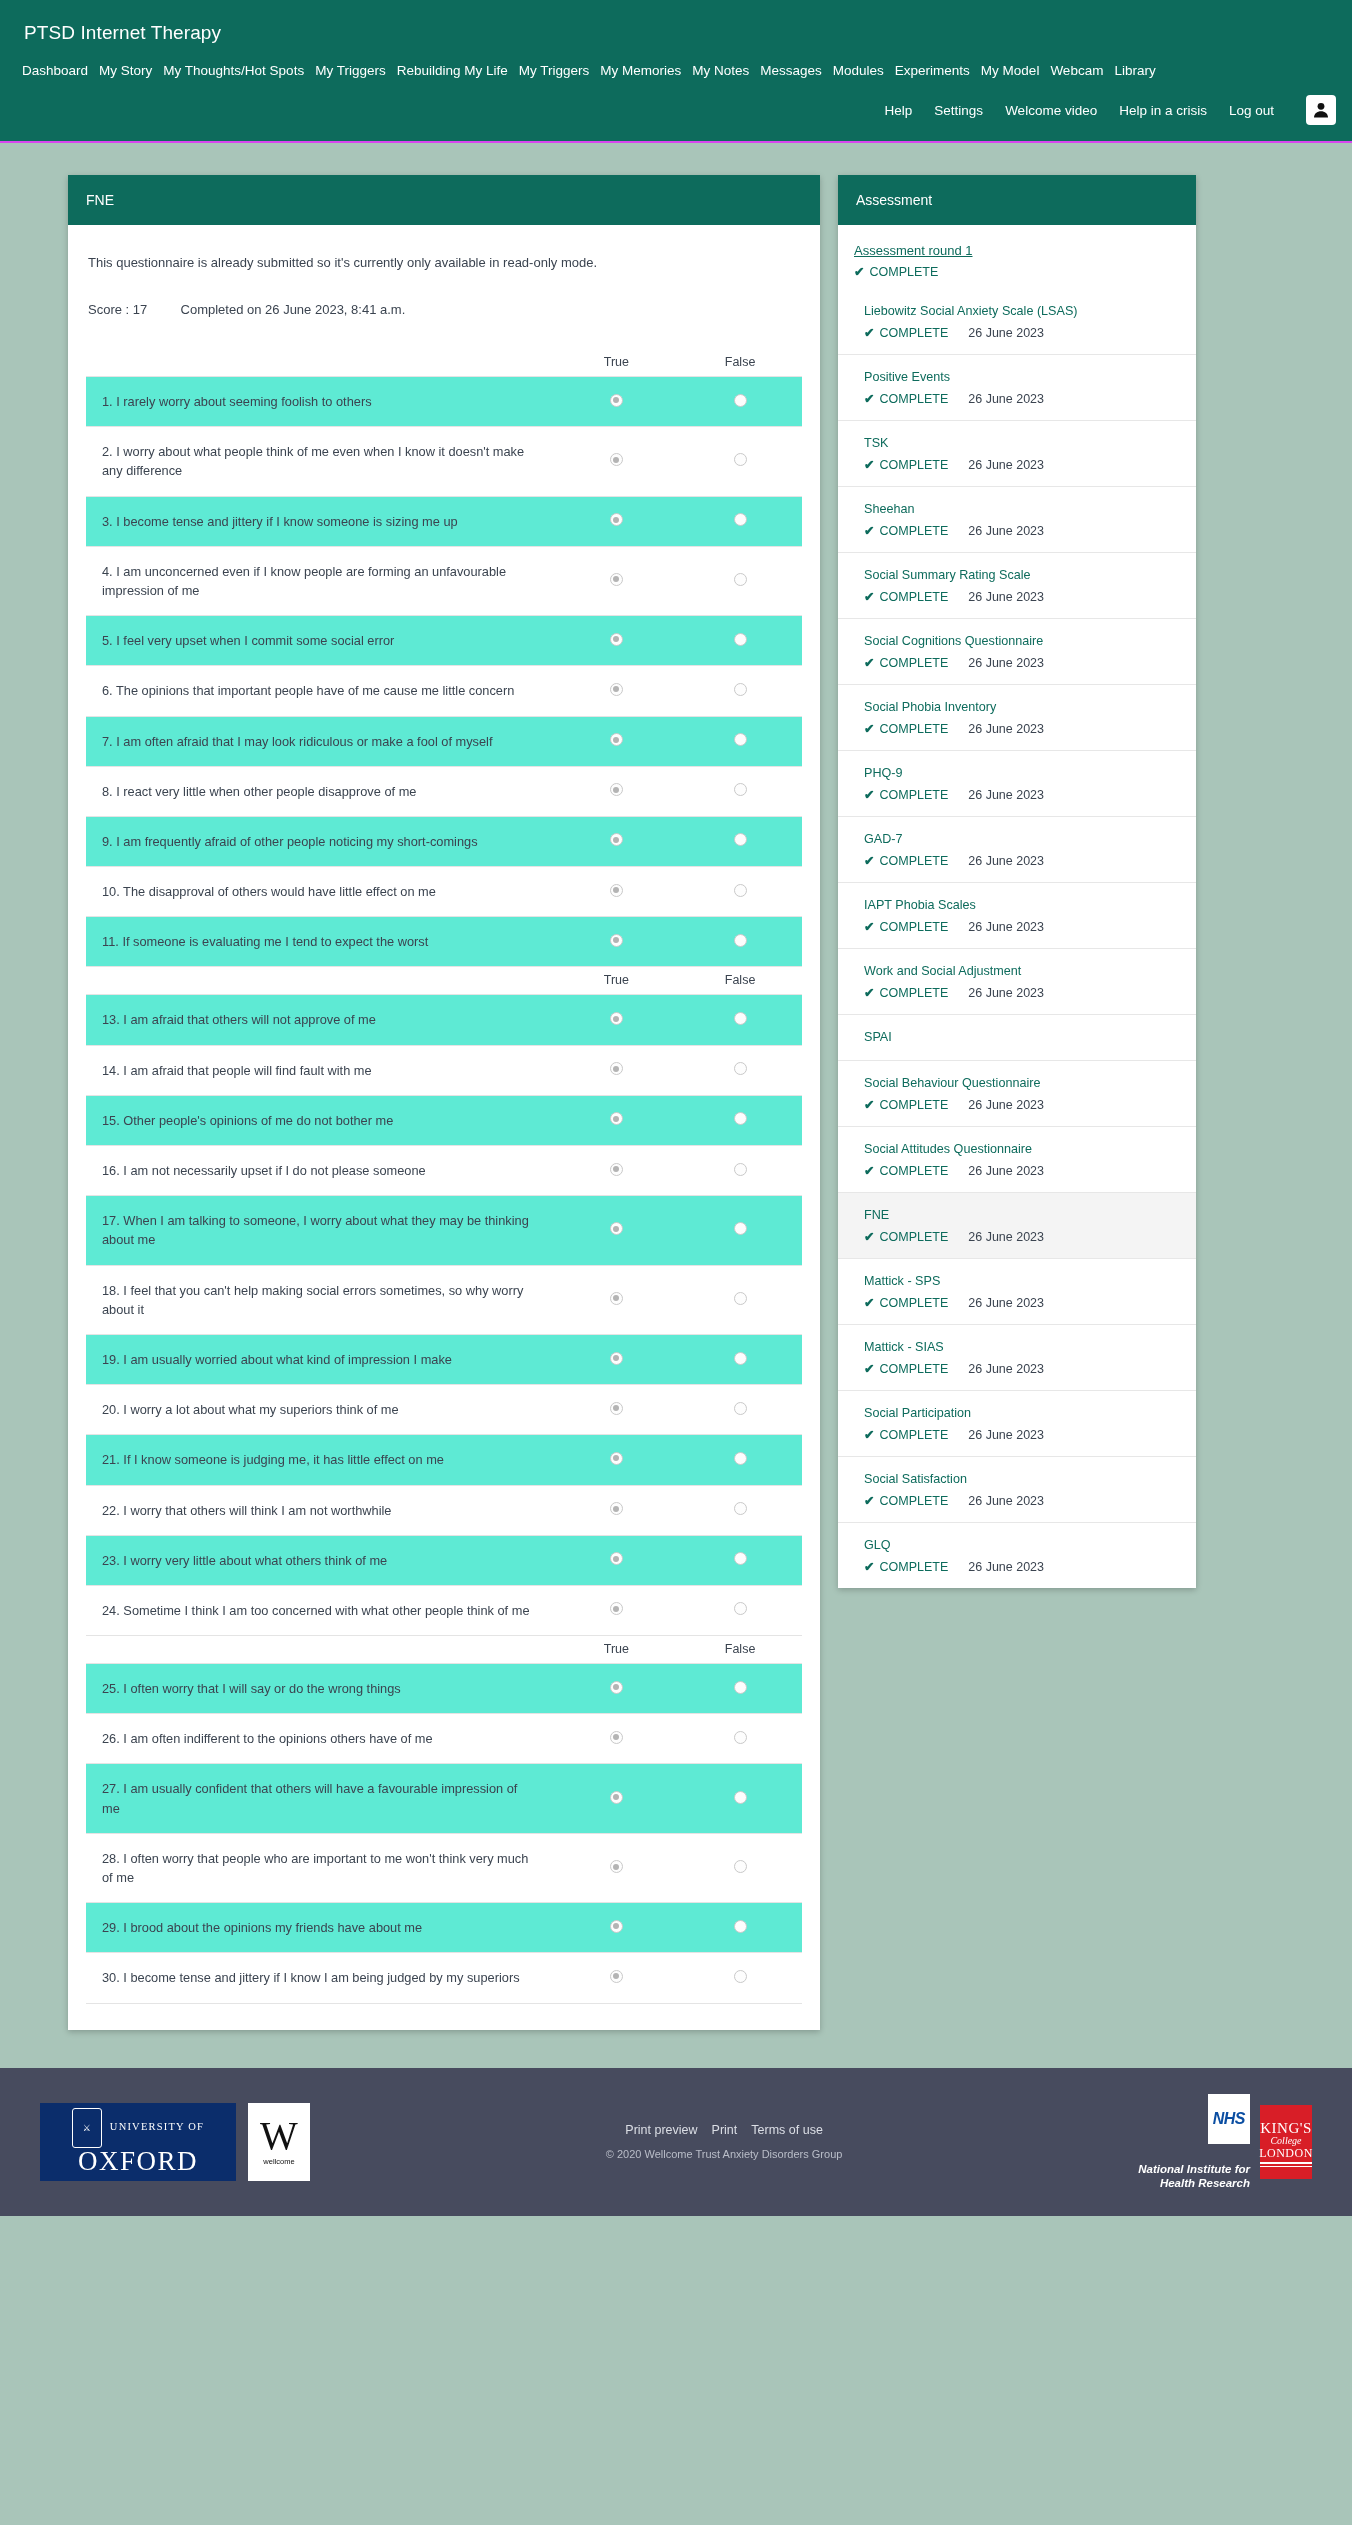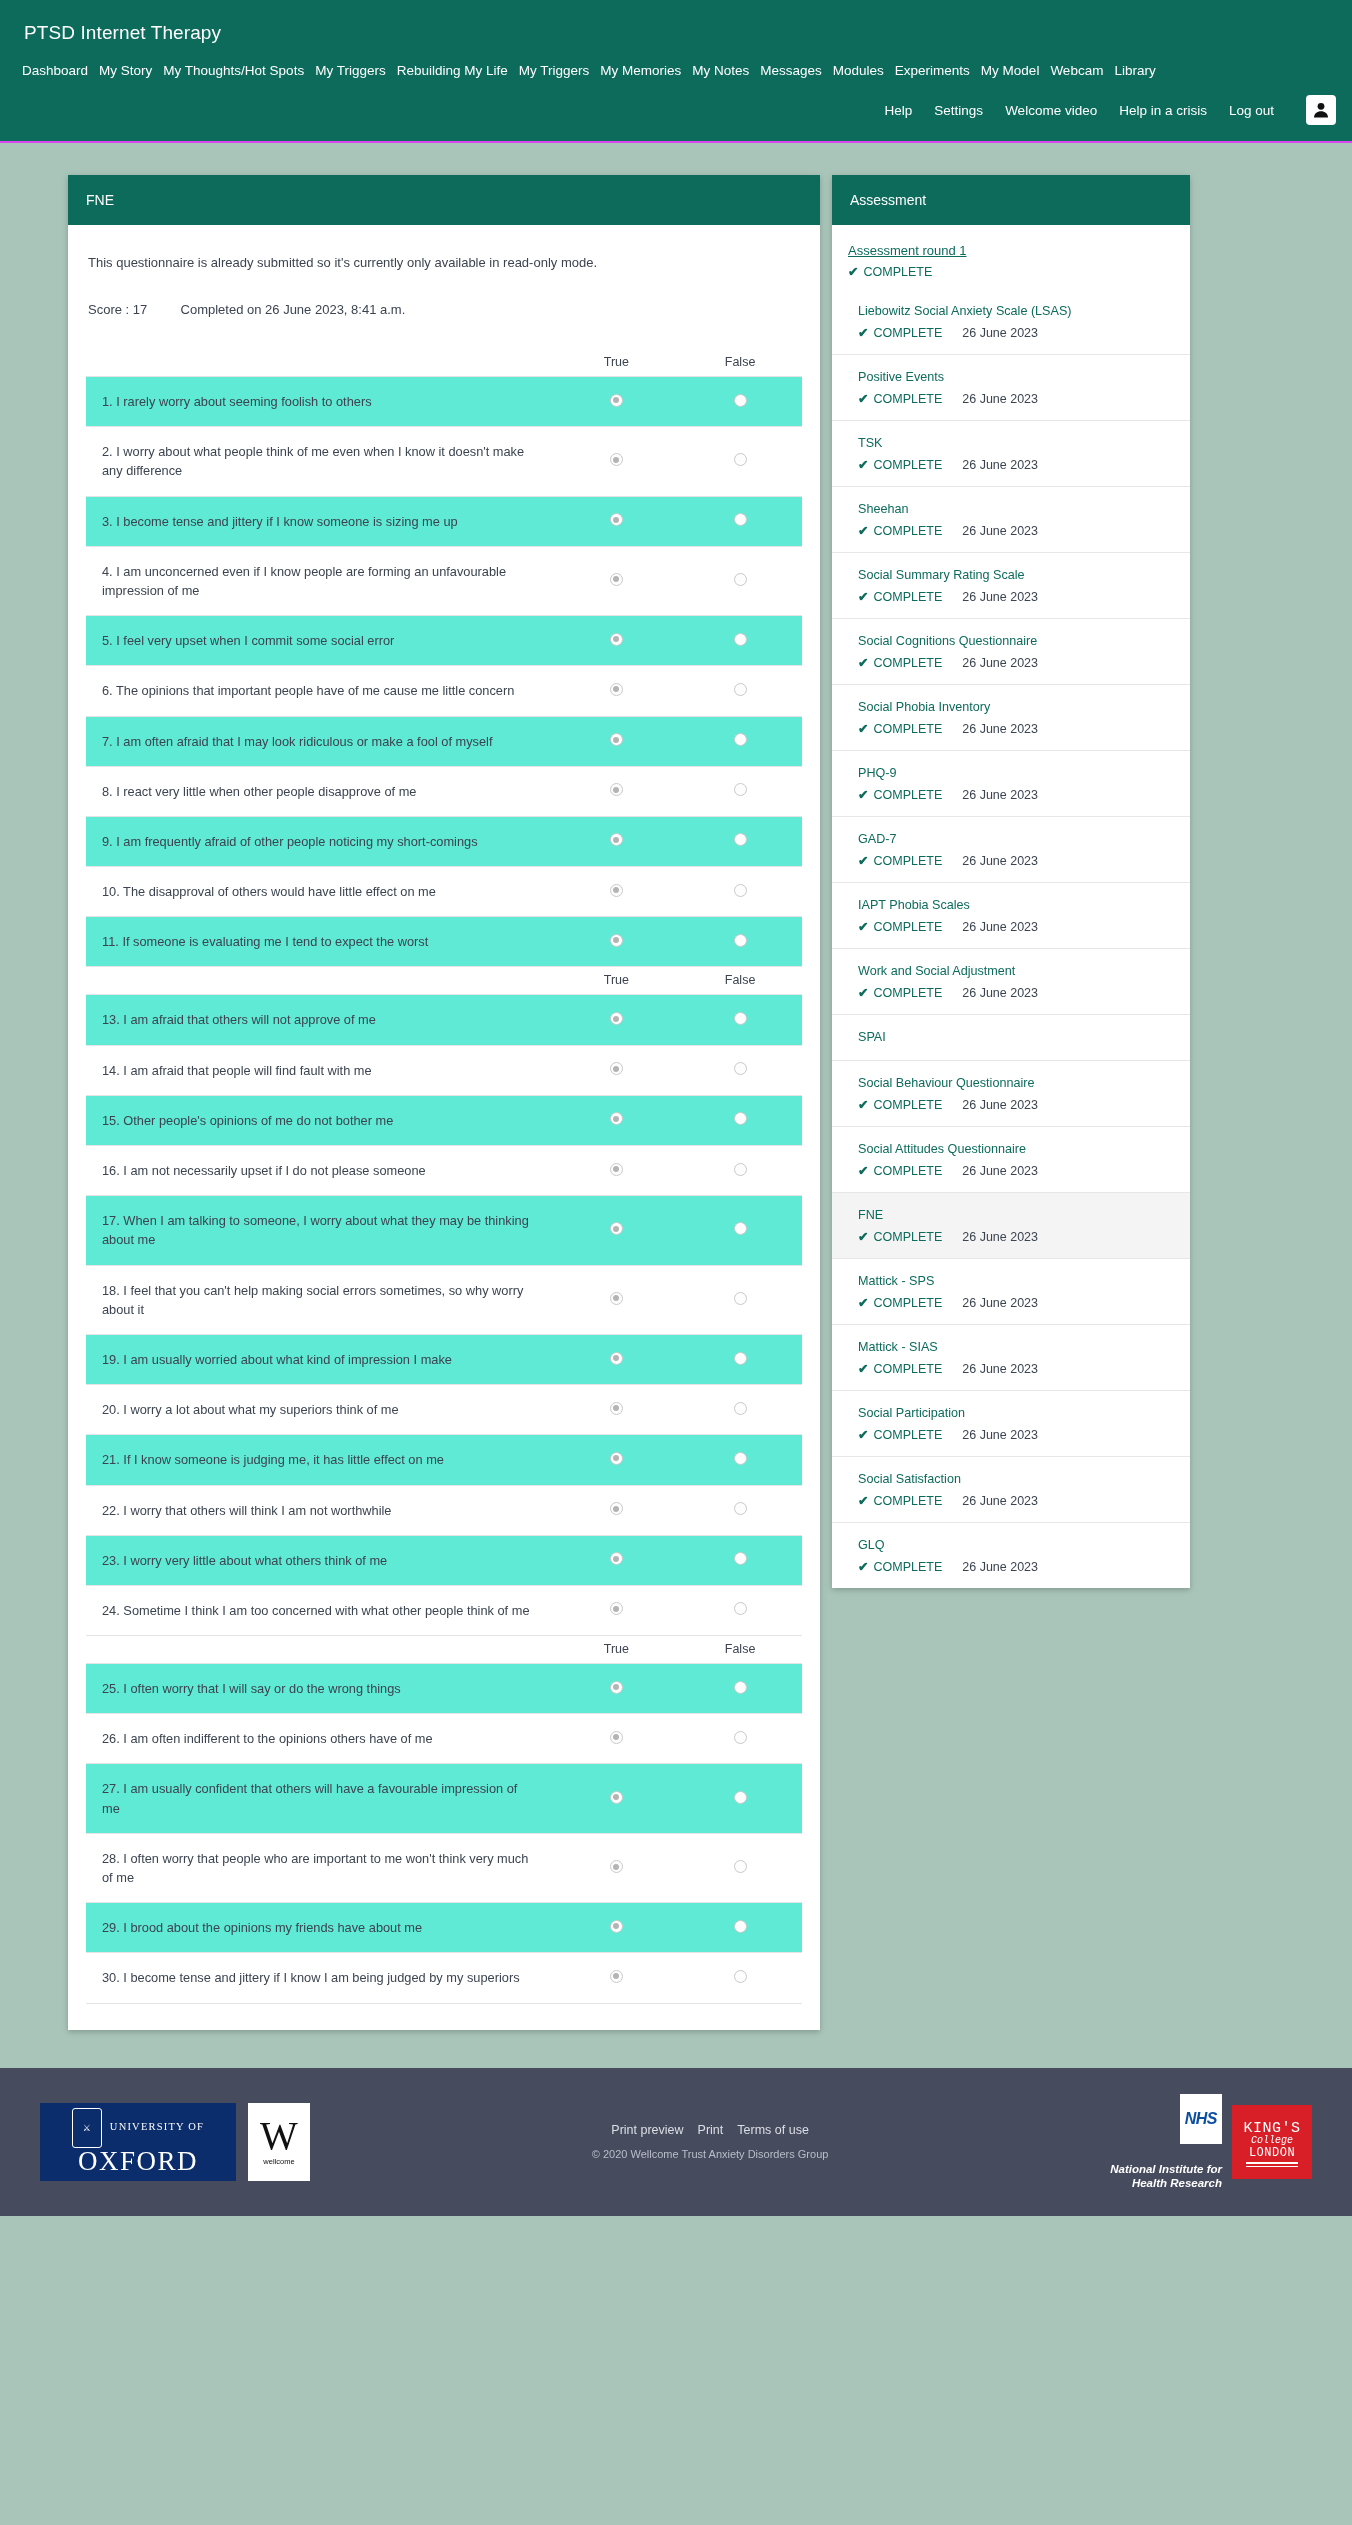--- a/index.html
+++ b/index.html
@@ -64,21 +64,21 @@
     cursor: pointer;
     flex: none;
   }
   .avatar svg { display:block; }
 
   
   .page {
     display: flex;
     align-items: flex-start;
     padding: 32px 0 0 0;
-    gap: 12px;
+    gap: 18px;
     padding-left: 68px;
     padding-right: 80px;
   }
   .col-main { width: 752px; flex: none; }
   .col-side { width: 358px; flex: none; }
 
   .card {
     background: #ffffff;
     box-shadow: 0 2px 6px rgba(0,0,0,.22);
     overflow: hidden;
@@ -246,24 +246,24 @@
     font-weight: bold;
     font-style: italic;
     font-size: 16px;
     padding: 15px 5px;
     letter-spacing: -.5px;
     margin-bottom: 18px;
   }
   .logo-kcl {
     background: #d81e27;
     color: #ffffff;
-    width: 80px; height: 74px;
+    width: 52px; height: 74px;
     display: flex; flex-direction: column;
     align-items: center; justify-content: center;
-    font-family: Liberation Mono, monospace;
+    font-family: Liberation Serif, serif;
     line-height: 1.05;
     padding-top: 4px;
   }
   .logo-kcl .k1 { font-size: 15px; letter-spacing: .5px; }
   .logo-kcl .k2 { font-size: 10px; font-style: italic; }
   .logo-kcl .k3 { font-size: 12px; letter-spacing: .5px; }
   .logo-kcl .krule { width: 52px; border-top: 2px solid #fff; margin-top: 3px; }
   .logo-kcl .krule2 { width: 52px; border-top: 1px solid #fff; margin-top: 2px; }
 </style>
 </head>

